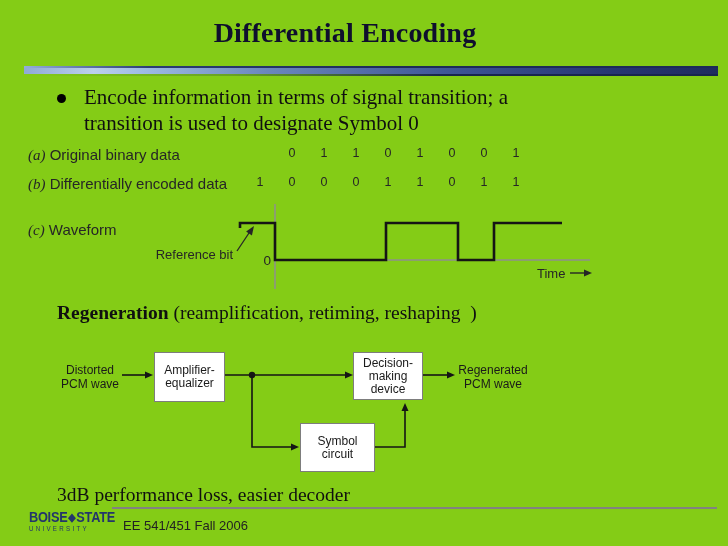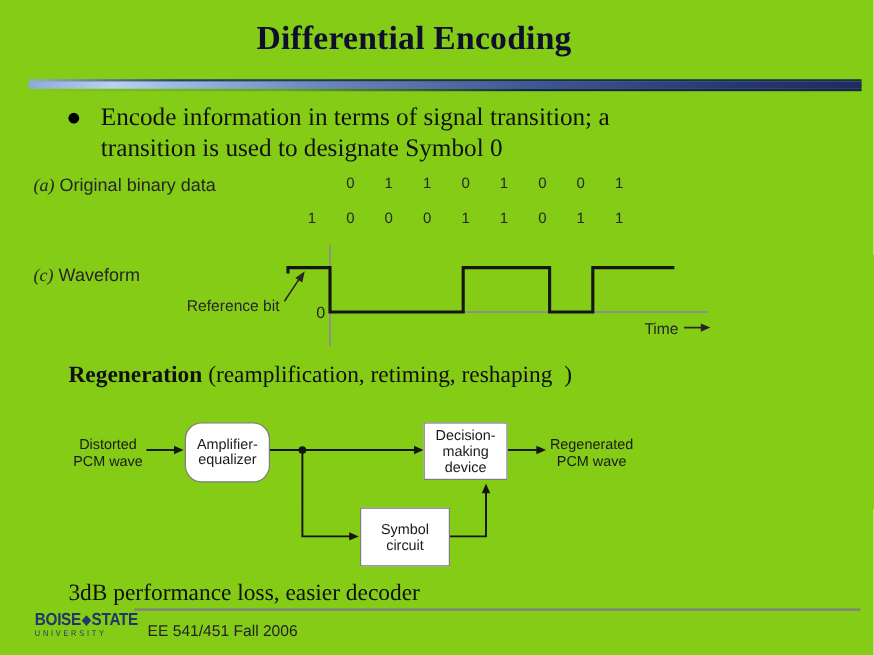--- a/index.html
+++ b/index.html
@@ -64,20 +64,24 @@
   <div class="abs sep-band"></div>
   <div class="abs sep-bot"></div>
 
   <div class="abs bullet-dot"></div>
   <div class="abs bullet-text">Encode information in terms of signal transition; a transition is used to designate Symbol 0</div>
 
   <div class="abs figrow" style="left:28px;top:146px;">
     <span class="it">(a)</span>
     <span>Original binary data</span>
   </div>
+  <div class="abs figrow" style="left:28px;top:175px;">
+    <span class="it">(b)</span>
+    <span>Differentially encoded data</span>
+  </div>
   <div class="abs figrow" style="left:28px;top:221px;">
     <span class="it">(c)</span>
     <span>Waveform</span>
   </div>
 
   <span class="bit" style="left:286px;top:146px;">0</span>
   <span class="bit" style="left:318px;top:146px;">1</span>
   <span class="bit" style="left:350px;top:146px;">1</span>
   <span class="bit" style="left:382px;top:146px;">0</span>
   <span class="bit" style="left:414px;top:146px;">1</span>
@@ -126,21 +130,21 @@
     <polygon points="299,447 291,443.5 291,450.5" fill="#151515"></polygon>
 
     <polyline points="375,447 405,447 405,410" fill="none" stroke="#151515" stroke-width="1.6"></polyline>
     <polygon points="405,403 401.5,411 408.5,411" fill="#151515"></polygon>
   </svg>
 
   <div class="abs regen"><b>Regeneration</b><span> (reamplification, retiming, reshaping  )</span></div>
 
   <div class="abs dlabel" style="left:55px;top:363px;width:70px;">Distorted PCM wave</div>
 
-  <div class="abs dbox" style="left:154px;top:352px;width:71px;height:50px;border-radius:14px;">
+  <div class="abs dbox" style="left:154px;top:352px;width:71px;height:50px;">
     <div>Amplifier-</div>
     <div>equalizer</div>
   </div>
 
   <div class="abs dbox" style="left:353px;top:352px;width:70px;height:48px;">
     <div>Decision-</div>
     <div>making</div>
     <div>device</div>
   </div>
 

